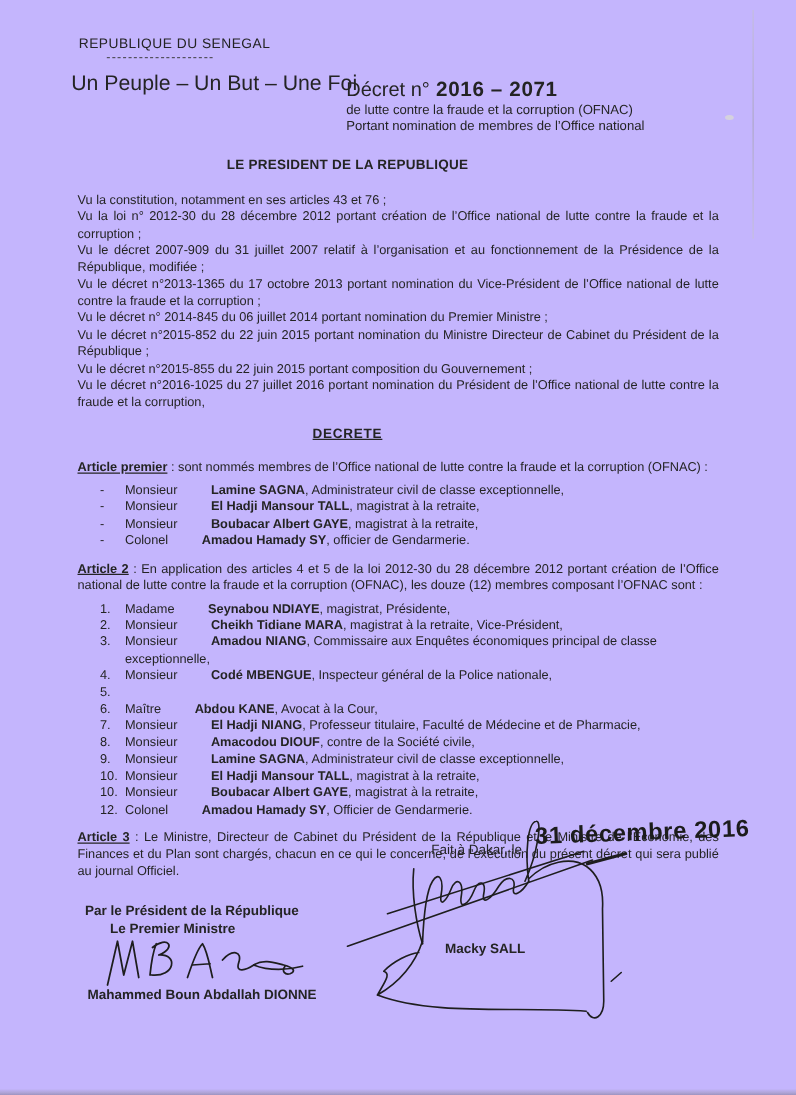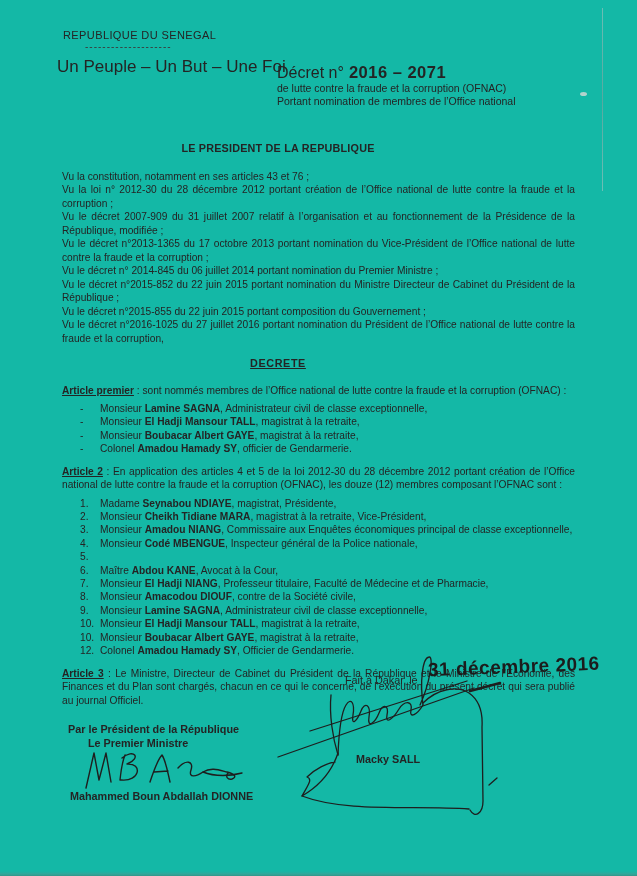--- a/index.html
+++ b/index.html
@@ -1,42 +1,42 @@
 <!DOCTYPE html>
 <html><head>
 <meta charset="utf-8">
 <style>
   html,body{margin:0;padding:0;background:#e9e9e7;}
   .page{
     position:relative;width:637px;height:876px;margin:0 auto;
-    background:#14b8a6;overflow:hidden;
+    background:#c4b5fd;overflow:hidden;
     font-family:"Liberation Sans",sans-serif;color:#242424;
   }
   
   .hdr-left{position:absolute;left:57px;top:28px;font-size:11px;line-height:14px;}
   .republic{padding-left:6px;letter-spacing:.4px;}
   .dashes{padding-left:28px;font-size:10px;letter-spacing:1px;color:#3a3a3a;line-height:10px;}
   .motto{margin-top:8px;font-size:17px;}
   .hdr-right{position:absolute;left:277px;top:66px;font-size:10.5px;line-height:13px;}
   .decree-line{display:flex;align-items:baseline;gap:5px;margin-bottom:3px;}
   .decree-label{font-size:16px;}
   .decree-number{font-size:16.5px;font-weight:bold;letter-spacing:.5px;}
   
   .bodytext{
     position:absolute;left:62px;top:126px;width:513px;
     font-size:10.2px;line-height:13.5px;text-align:justify;
   }
-  .center-head{text-align:center;width:432px;margin:16px auto 0 0;}
+  .center-head{text-align:center;width:432px;margin:0 auto 0 0;}
   .pres-head{font-weight:bold;font-size:10.8px;margin-bottom:14px;letter-spacing:.2px;}
   .visa{margin:0;}
   .decrete{font-weight:bold;text-decoration:underline;font-size:10.8px;
            margin:12px 0 13px 0;letter-spacing:.6px;}
   .article{margin:0 0 5px 0;}
   .article .lbl{font-weight:bold;text-decoration:underline;}
-  .b{font-weight:bold;}
+  .b{font-weight:bold;margin-left:24px;}
   ul.dashlist,ol.numlist{list-style:none;margin:4px 0 9px 0;padding:0;}
   .dashlist li,.numlist li{display:flex;margin:0 0 0 18px;line-height:13.4px;text-align:left;}
   .dashlist .mk{width:20px;flex:0 0 20px;}
   .numlist .num{width:20px;flex:0 0 20px;}
   
   .fait{position:absolute;left:345px;top:674px;font-size:10.8px;}
   .hand-date{
     position:absolute;left:428px;top:656px;font-size:19px;font-weight:bold;
     letter-spacing:.5px;transform:rotate(-2.2deg);color:#1c1c1c;white-space:nowrap;
   }

